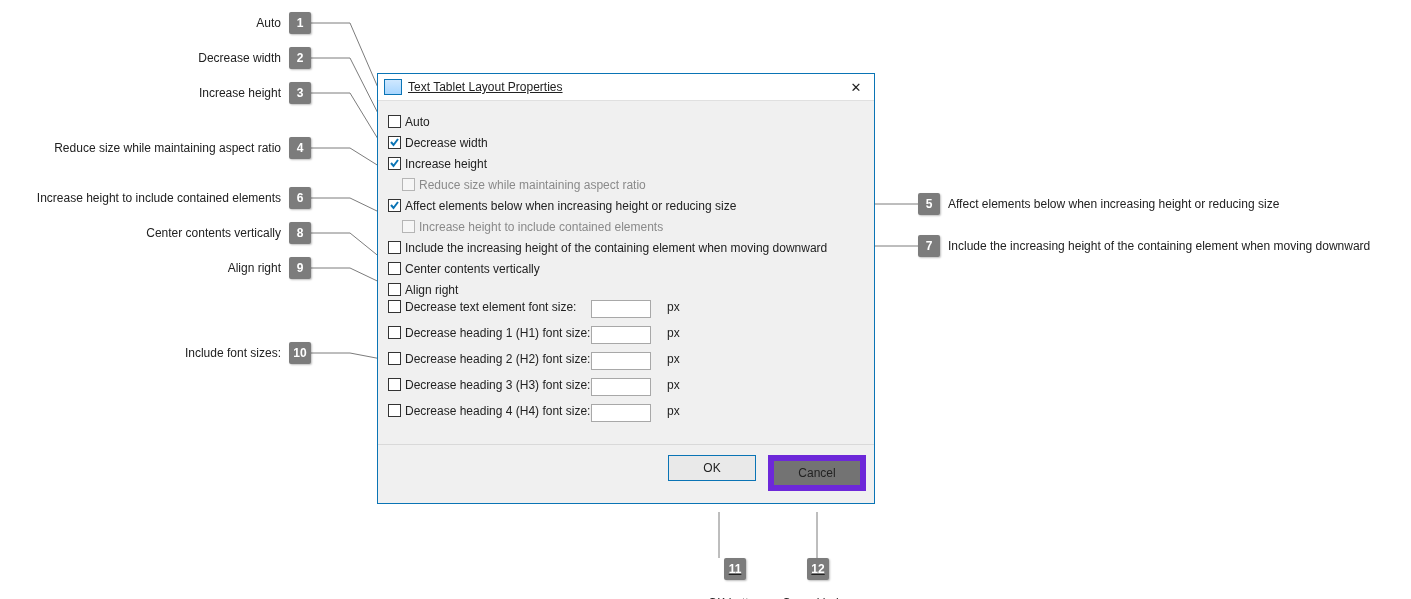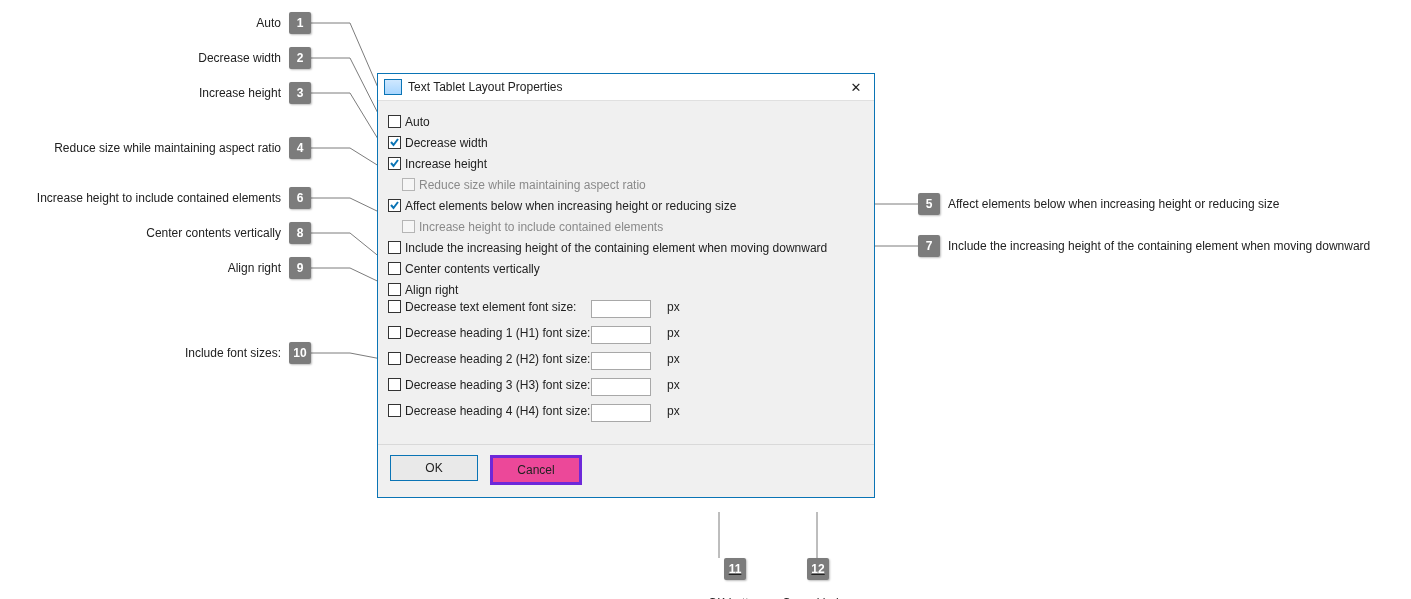--- a/index.html
+++ b/index.html
@@ -2,41 +2,41 @@
 <html><head>
 <meta charset="utf-8">
 <style>
   html,body{margin:0;padding:0;background:#fff;font-family:"Segoe UI",Arial,sans-serif;font-size:12px;color:#222;}
   .stage{position:relative;width:1411px;height:599px;}
 
   
   .dialog{position:absolute;left:377px;top:73px;width:498px;box-sizing:border-box;border:1px solid #0a74b5;background:#f0f0f0;}
   .titlebar{display:flex;align-items:center;height:26px;padding:0 6px;background:#fff;border-bottom:1px solid #e0e0e0;}
   .titlebar .appicon{width:16px;height:14px;margin-right:6px;border:1px solid #0a74b5;background:linear-gradient(#cfe8ff,#a8d6ff);}
-  .titlebar .title{flex:1;font-size:12px;}
+  .titlebar .title{flex:1;font-size:12px;text-decoration:underline;}
   .titlebar .close{width:24px;text-align:center;font-size:13px;cursor:default;}
 
   .clientarea{padding:10px 10px 14px 10px;background:#f0f0f0;}
   .options{background:#f0f0f0;}
   .row{display:flex;align-items:center;height:21px;}
   .row.indent1{padding-left:14px;}
   .row.disabled{color:#8a8a8a;}
   .cb{width:13px;height:13px;box-sizing:border-box;border:1px solid #333;background:#fff;margin-right:4px;position:relative;flex:0 0 auto;}
   .row.disabled .cb{border-color:#b5b5b5;background:#f6f6f6;}
   .cb.checked svg{position:absolute;left:0;top:0;}
   .row .lab{white-space:nowrap;}
 
   .fontrow{display:flex;align-items:flex-start;height:26px;}
   .fontrow .cb{margin-right:4px;}
   .fontrow .flabel{width:186px;}
   .fontrow .fin{width:60px;height:18px;border:1px solid #a8a8a8;background:#fff;box-sizing:border-box;}
   .fontrow .unit{margin-left:16px;}
 
-  .btnbar{display:flex;gap:12px;padding:10px 25px 12px 12px;border-top:1px solid #d9d9d9;background:#f0f0f0;}
-  .btn{width:86px;height:24px;display:flex;align-items:center;justify-content:center;background:#ec4899;border:3px solid #6d28d9;font-size:12px;}
+  .btnbar{display:flex;justify-content:flex-end;gap:12px;padding:10px 8px 12px 12px;border-top:1px solid #d9d9d9;background:#f0f0f0;}
+  .btn{width:86px;height:24px;display:flex;align-items:center;justify-content:center;background:#737373;border:6px solid #6d28d9;font-size:12px;}
   .btn.primary{border:1px solid #0a74b5;background:#e9e9e9;}
 
   
   .callout{position:absolute;display:flex;align-items:center;}
   .callout.left{flex-direction:row;}
   .callout.left .clabel{text-align:right;margin-right:8px;white-space:nowrap;}
   .callout.right .clabel{margin-left:8px;white-space:nowrap;}
   .badge{width:22px;height:22px;background:#7c7c7c;color:#fff;display:flex;align-items:center;justify-content:center;font-weight:bold;border-radius:2px;box-shadow:1px 1px 2px rgba(0,0,0,.25);font-size:12px;}
   .callout.left .badge{margin-left:0;}
   .callout.right .badge{margin-right:0;}

